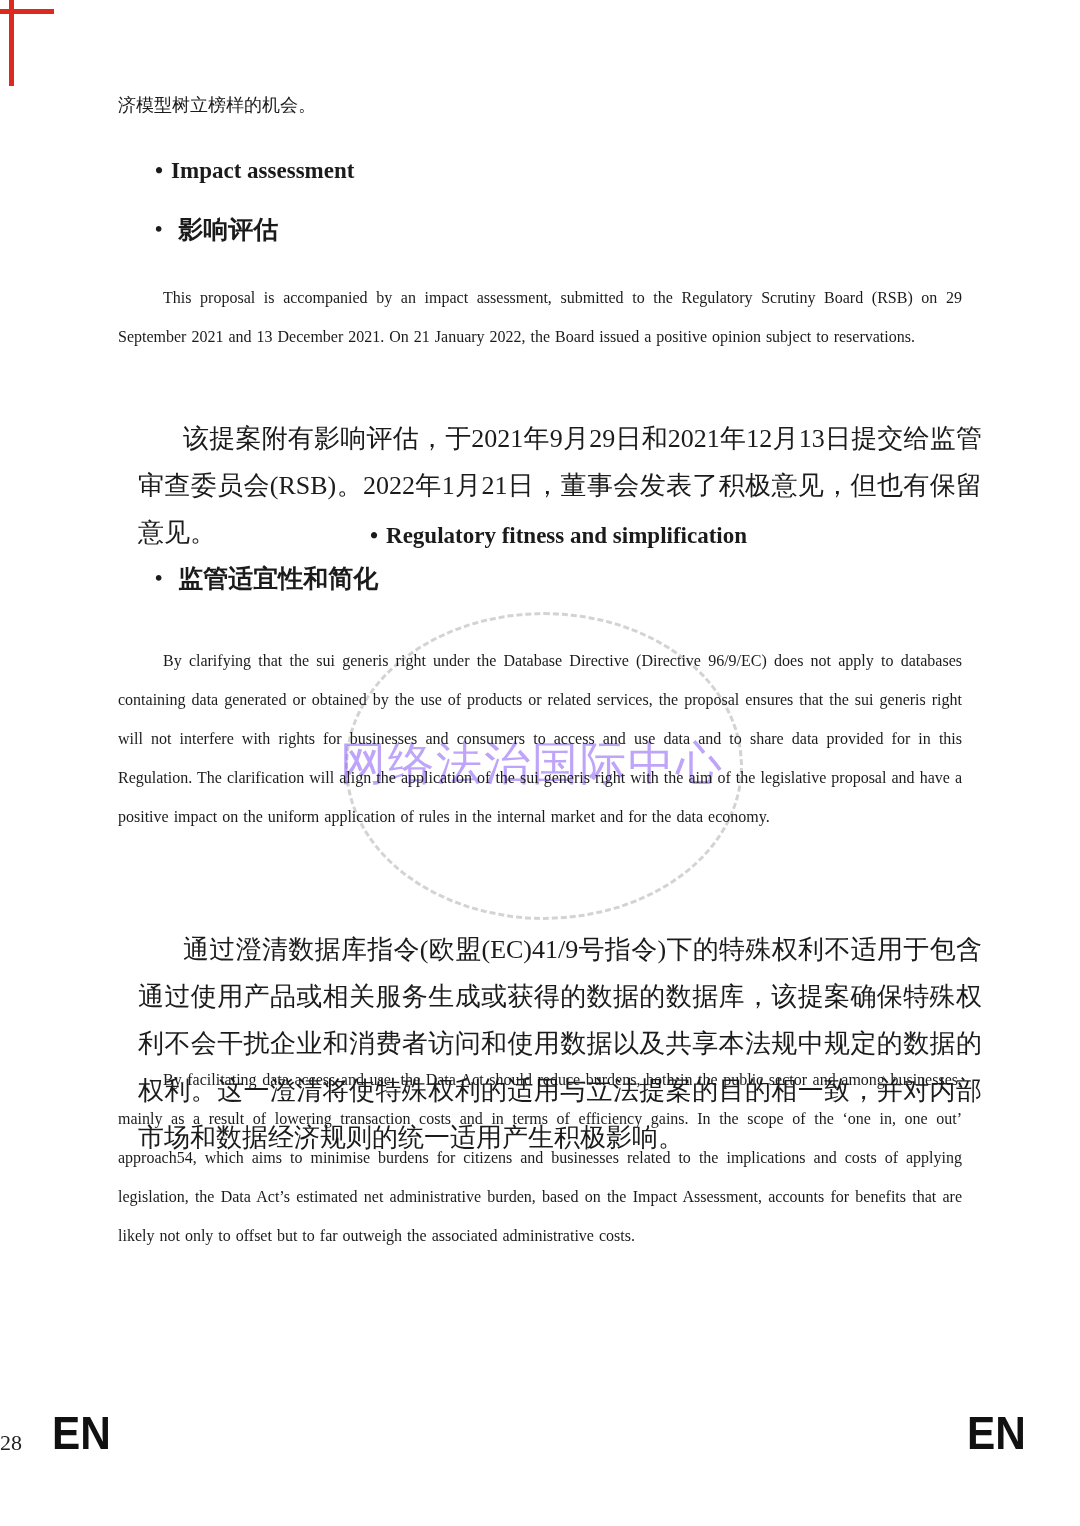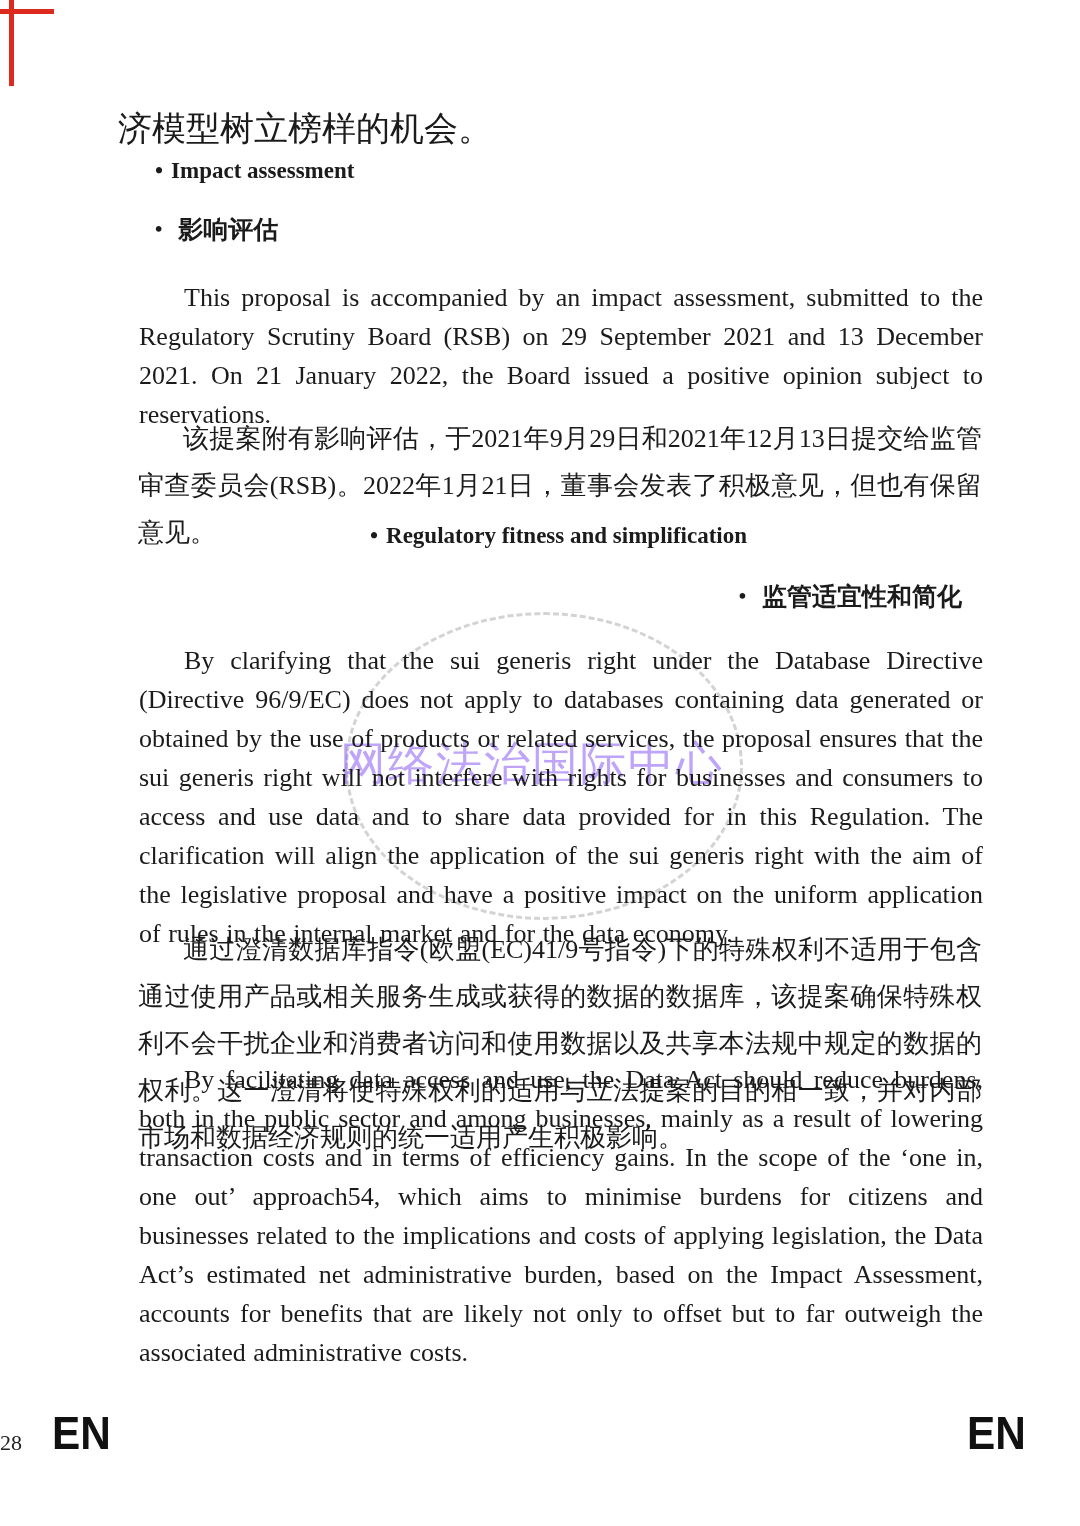--- a/index.html
+++ b/index.html
@@ -53,56 +53,54 @@
     white-space: nowrap;
   }
   
   .blk {
     position: absolute;
     left: 118px;
     width: 844px;
     z-index: 1;
   }
   .zh-line {
-    font-size: 34px;
+    font-size: 18px;
     line-height: 34px;
-    margin-top: 24px;
   }
   .heading {
     font-weight: bold;
     left: 155px;
     width: 807px;
   }
   .heading-en { font-size: 23px; line-height: 30px; }
   .heading-zh { font-size: 25px; line-height: 32px; }
   .heading .bullet { margin-right: 8px; }
   .heading-zh .bullet { margin-right: 16px; font-size: 21px; vertical-align: 2px; }
   .para-en {
-    font-size: 26px;
+    font-size: 16px;
     line-height: 39px;
     text-align: justify;
     text-indent: 45px;
     word-spacing: 1px;
-    margin-left: 21px;
   }
   .para-zh {
     font-size: 26px;
     line-height: 47px;
     text-align: justify;
     text-indent: 45px;
     margin-left: 20px;
   }
   
   .pos-intro   { top: 88px; }
   .pos-h1en    { top: 156px; }
   .pos-h1zh    { top: 213px; }
   .pos-p1en    { top: 278px; }
   .pos-p1zh    { top: 415px; }
   .pos-h2en    { top: 521px; text-align: center; }
-  .pos-h2zh    { top: 580px; text-align: right; }
+  .pos-h2zh    { top: 562px; }
   .pos-p2en    { top: 641px; }
   .pos-p2zh    { top: 926px; }
   .pos-p3en    { top: 1060px; }
   
   .footer-en {
     position: absolute;
     top: 1410px;
     font-family: "Liberation Sans", "DejaVu Sans", sans-serif;
     font-weight: 700;
     font-size: 46px;

